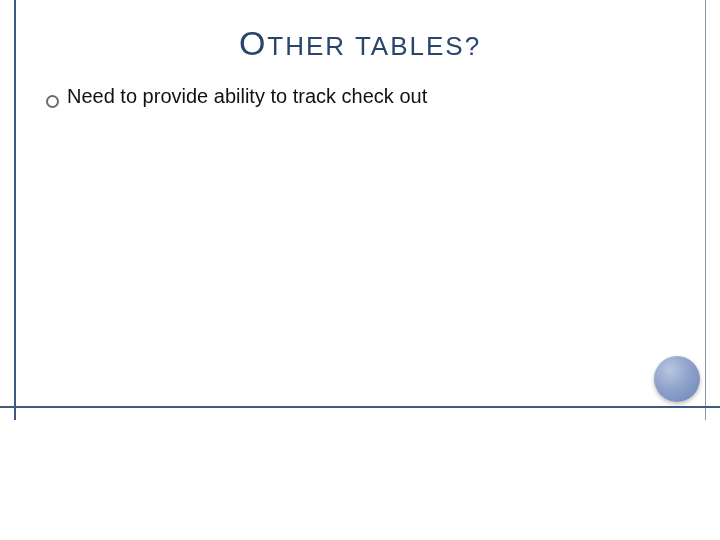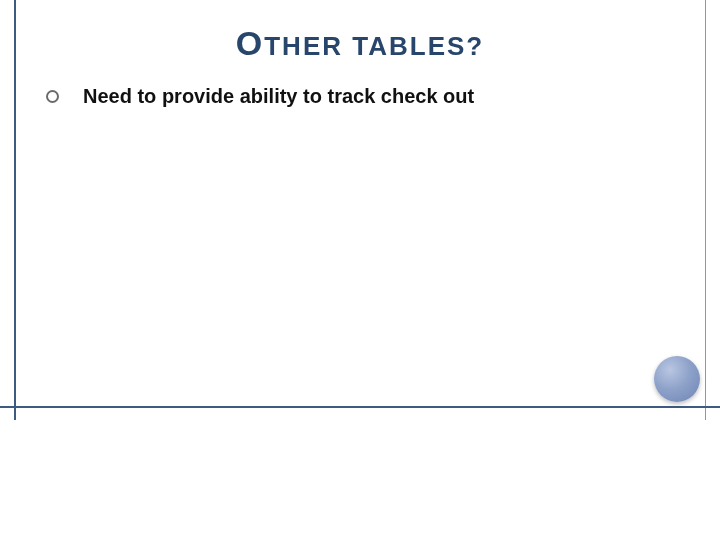--- a/index.html
+++ b/index.html
@@ -10,21 +10,20 @@
     background: #ffffff;
     font-family: Arial, Helvetica, sans-serif;
     overflow: hidden;
     position: relative;
   }
   .slide {
     position: relative;
     width: 720px;
     height: 420px;
     box-sizing: border-box;
-    font-weight: bold;
   }
   .vrule {
     position: absolute;
     top: 0;
     bottom: 0;
     width: 2px;
     background: #3d5a80; 
   }
   .vrule.left  { left: 14px; }
   .vrule.right { right: 14px; background: #8a98ab; width: 1px; }
@@ -51,22 +50,22 @@
     font-size: 34px;
   }
   .body {
     position: absolute;
     top: 85px;
     left: 46px;
     right: 46px;
   }
   .bullet-row {
     display: flex;
-    align-items: center;
-    gap: 24px;
+    align-items: flex-end;
+    gap: 8px;
   }
   .bullet-icon {
     width: 9px;
     height: 9px;
     border: 2px solid #6b6b6b;
     border-radius: 50%;
     flex: 0 0 auto;
   }
   .bullet-text {
     font-size: 20px;

